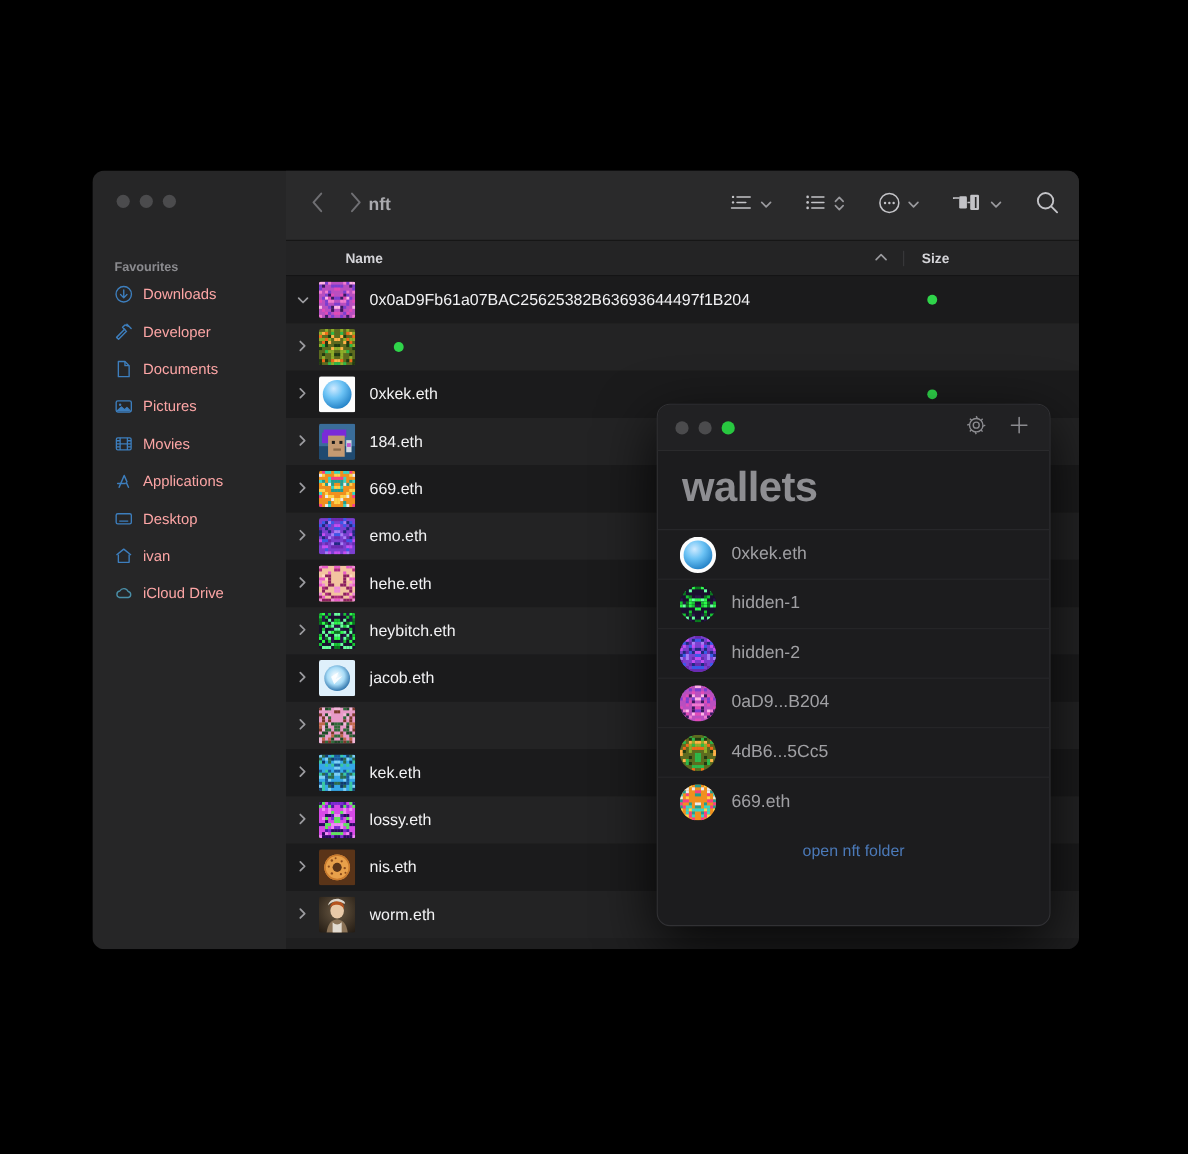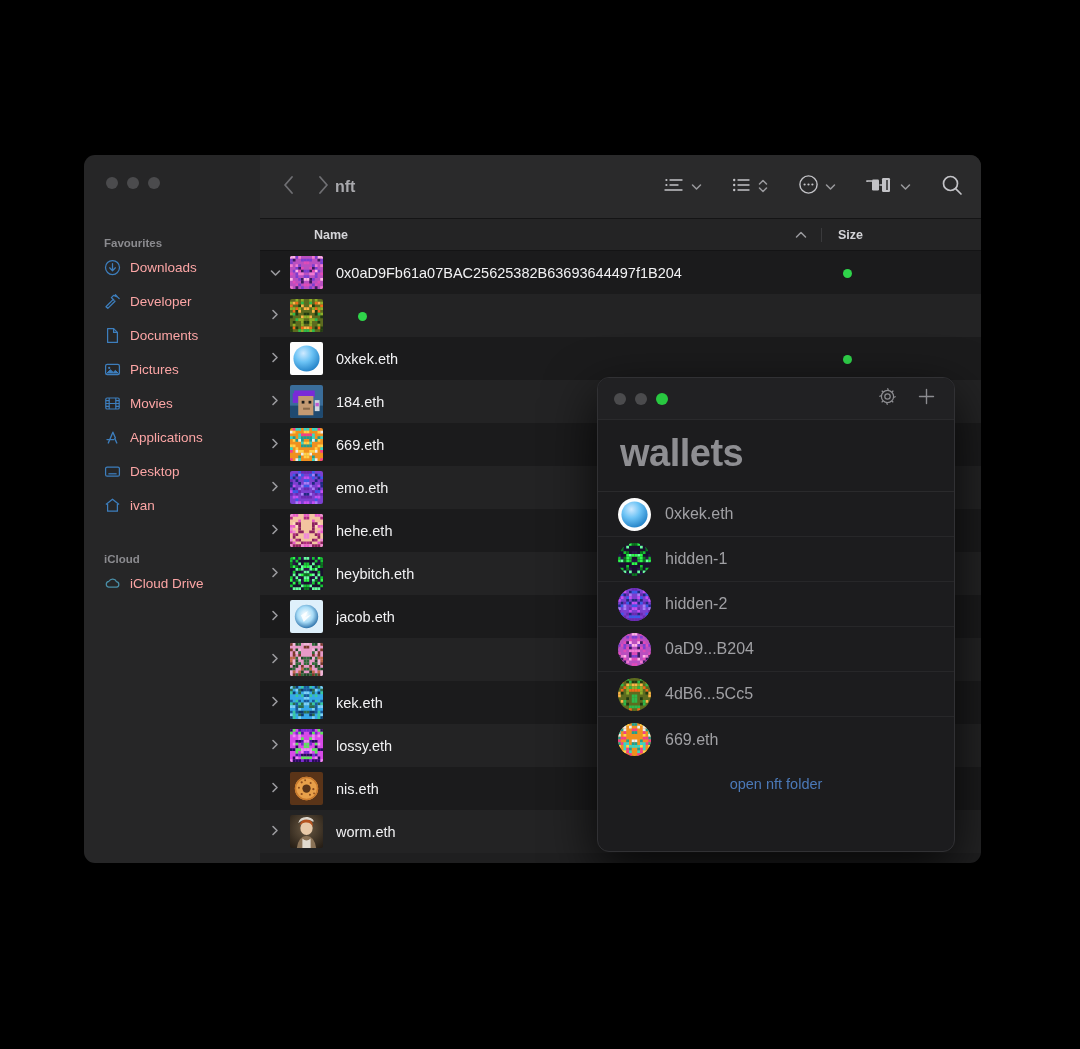--- a/index.html
+++ b/index.html
@@ -112,21 +112,21 @@
     margin-right: 13px;
   }
   .thumb svg, .thumb canvas { display:block; width:100%; height:100%; }
   .rname { flex: 1; white-space: nowrap; overflow: hidden; }
   .rsize { width: 160px; flex: 0 0 160px; padding-left: 22px; }
   .dot { width: 9px; height: 9px; border-radius: 50%; background: #2fd44a; display:inline-block; }
 
   
   .wallets {
     position: absolute;
-    left: 597px; top: 377px;
+    left: 597px; top: 367px;
     width: 358px; height: 475px;
     background: #1c1c1e;
     border-radius: 12px;
     border: 1px solid #313134;
     overflow: hidden;
     box-shadow: 0 18px 52px rgba(0,0,0,0.8);
   }
   .w-titlebar {
     height: 42px;
     background: #212123;
@@ -293,21 +293,20 @@
             <span class="sb-ico">
               <svg width="17" height="17" viewBox="0 0 17 17" fill="none" stroke="#3d7ebd" stroke-width="1.25" stroke-linejoin="round">
                 <path d="M1.9 7.6 L8.5 2.2 L15.1 7.6"></path>
                 <path d="M3.6 7 V14.2 H13.4 V7"></path>
               </svg>
             </span>
             <span>ivan</span>
           </div>
         </div>
 
-      <div class="sb-section second">iCloud</div>
       <div id="icloud-items">
           <div class="sb-item">
             <span class="sb-ico">
               <svg width="17" height="17" viewBox="0 0 17 17" fill="none" stroke="#4a8fa8" stroke-width="1.25" stroke-linejoin="round" stroke-linecap="round">
                 <path d="M4.6 12.2 A3 3 0 0 1 4.9 6.3 A4.2 4.2 0 0 1 12.5 6.7 A2.8 2.8 0 0 1 12.6 12.2 Z"></path>
               </svg>
             </span>
             <span>iCloud Drive</span>
           </div>
         </div>

